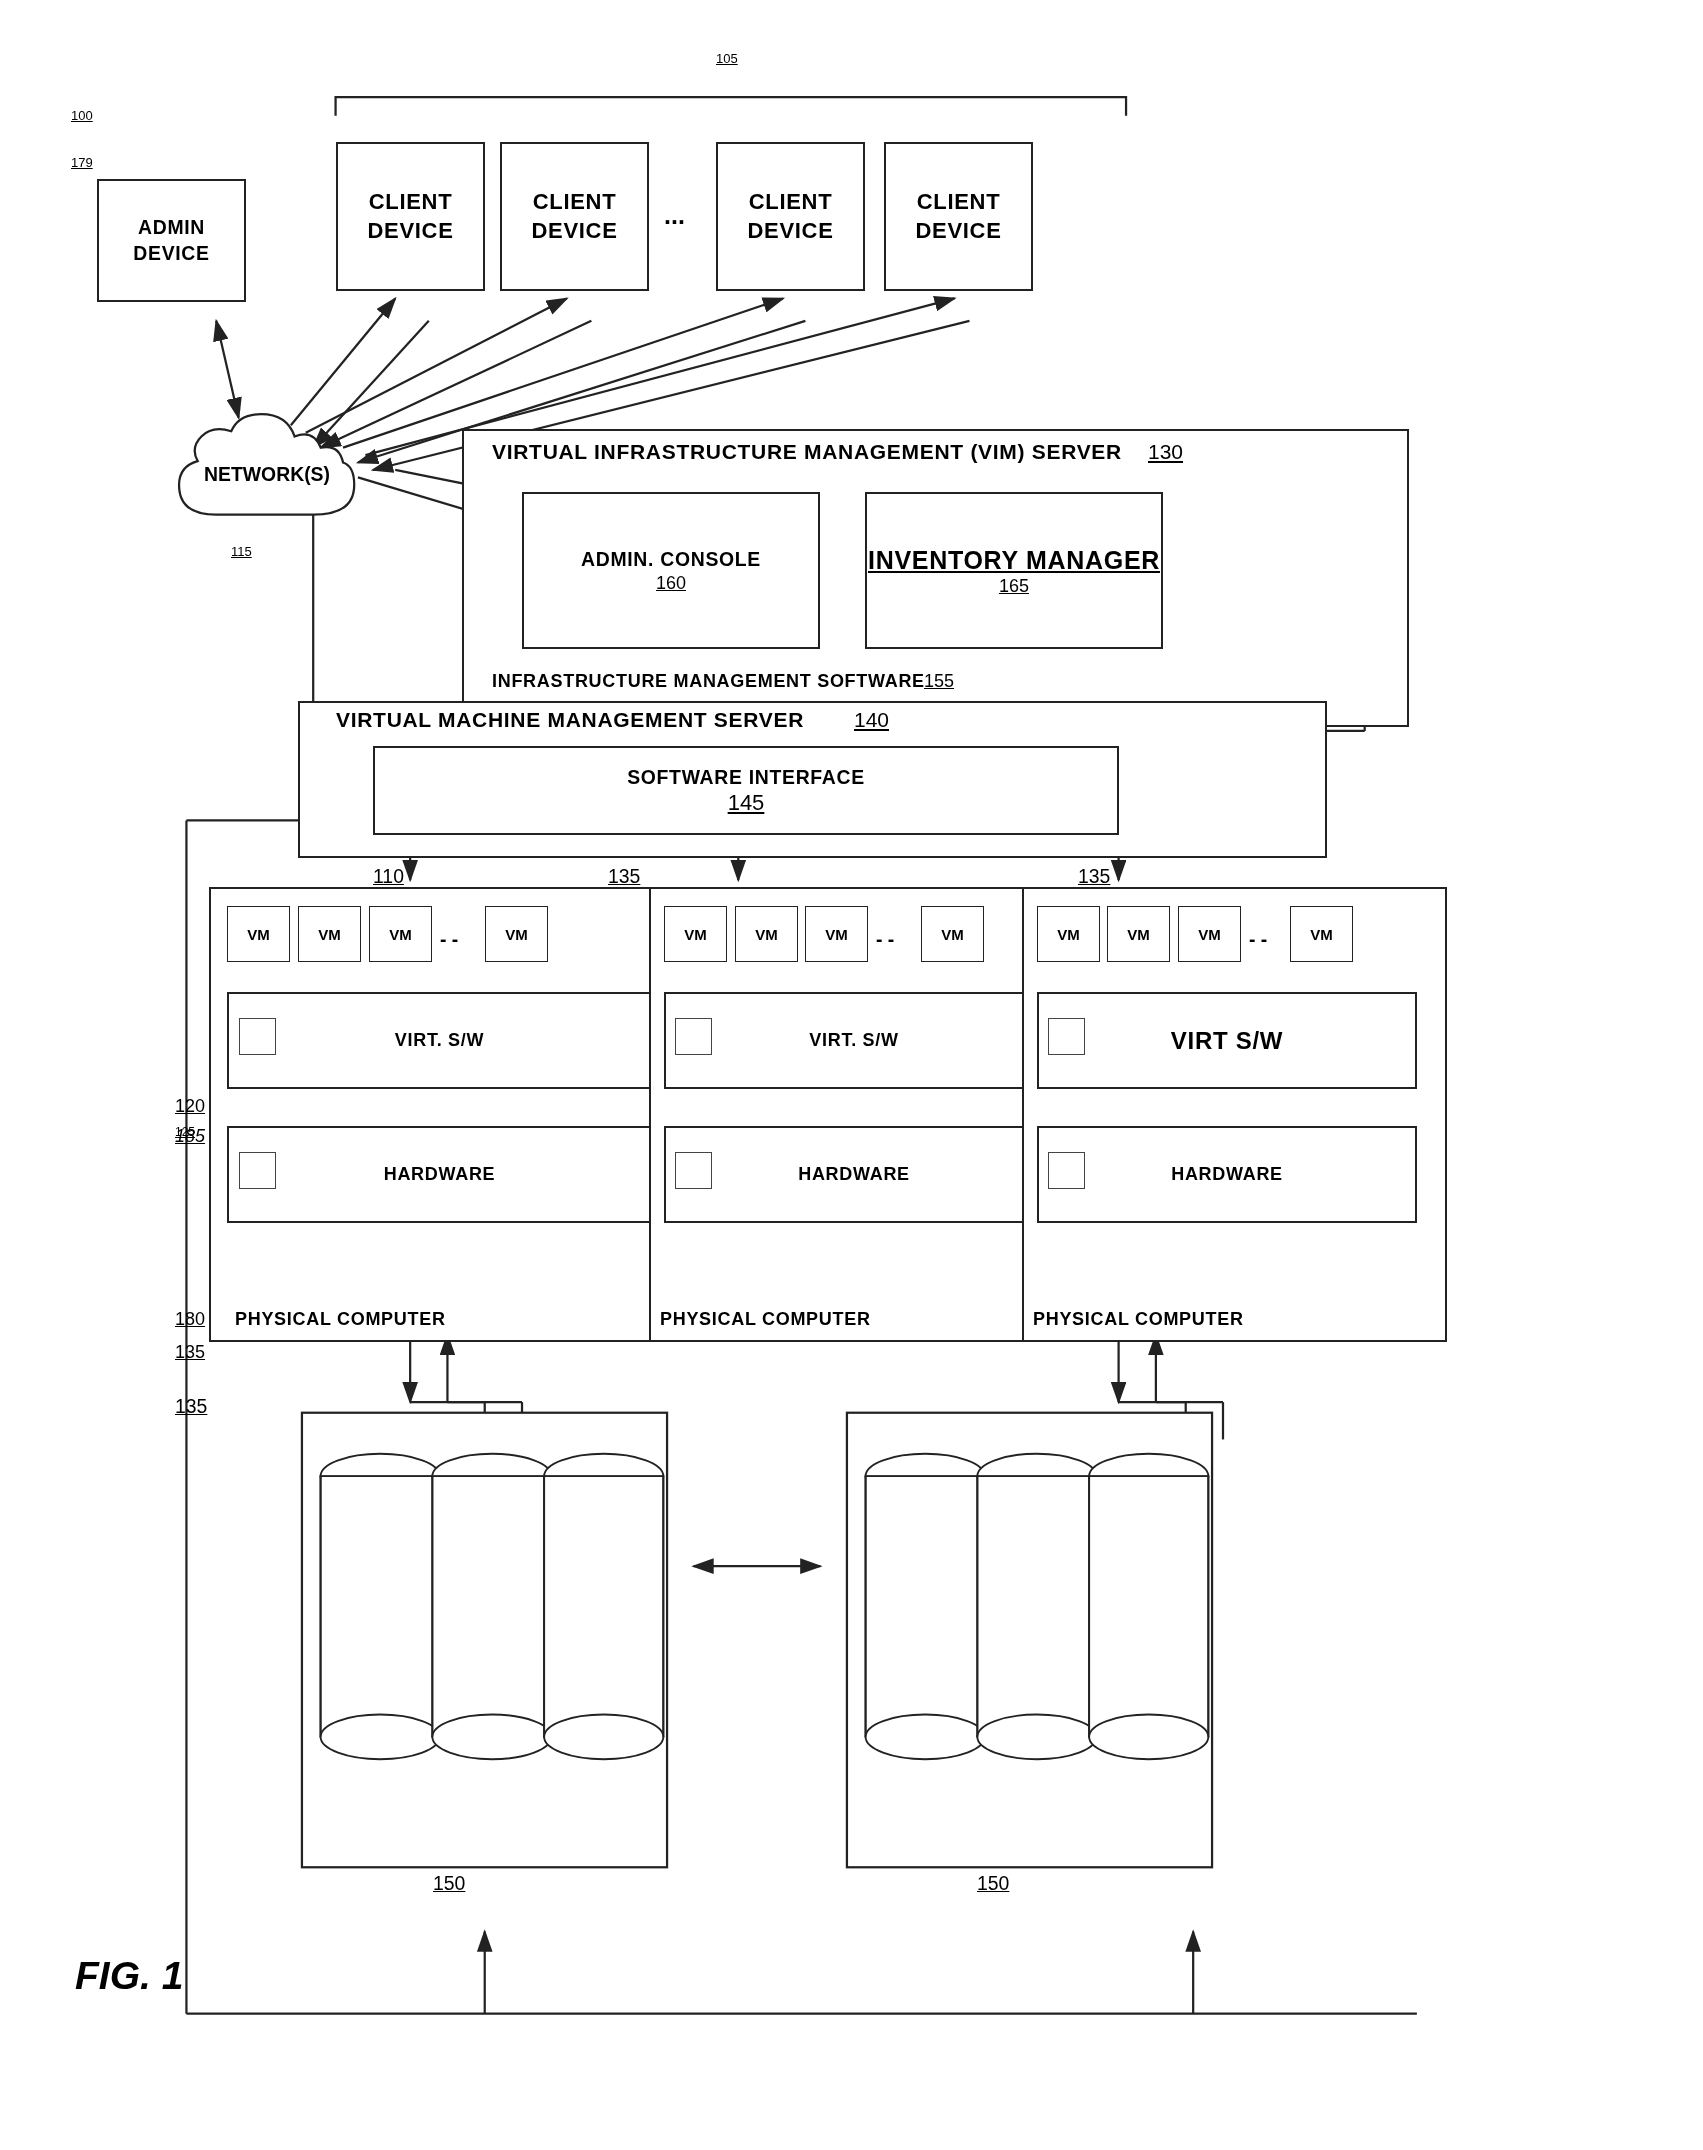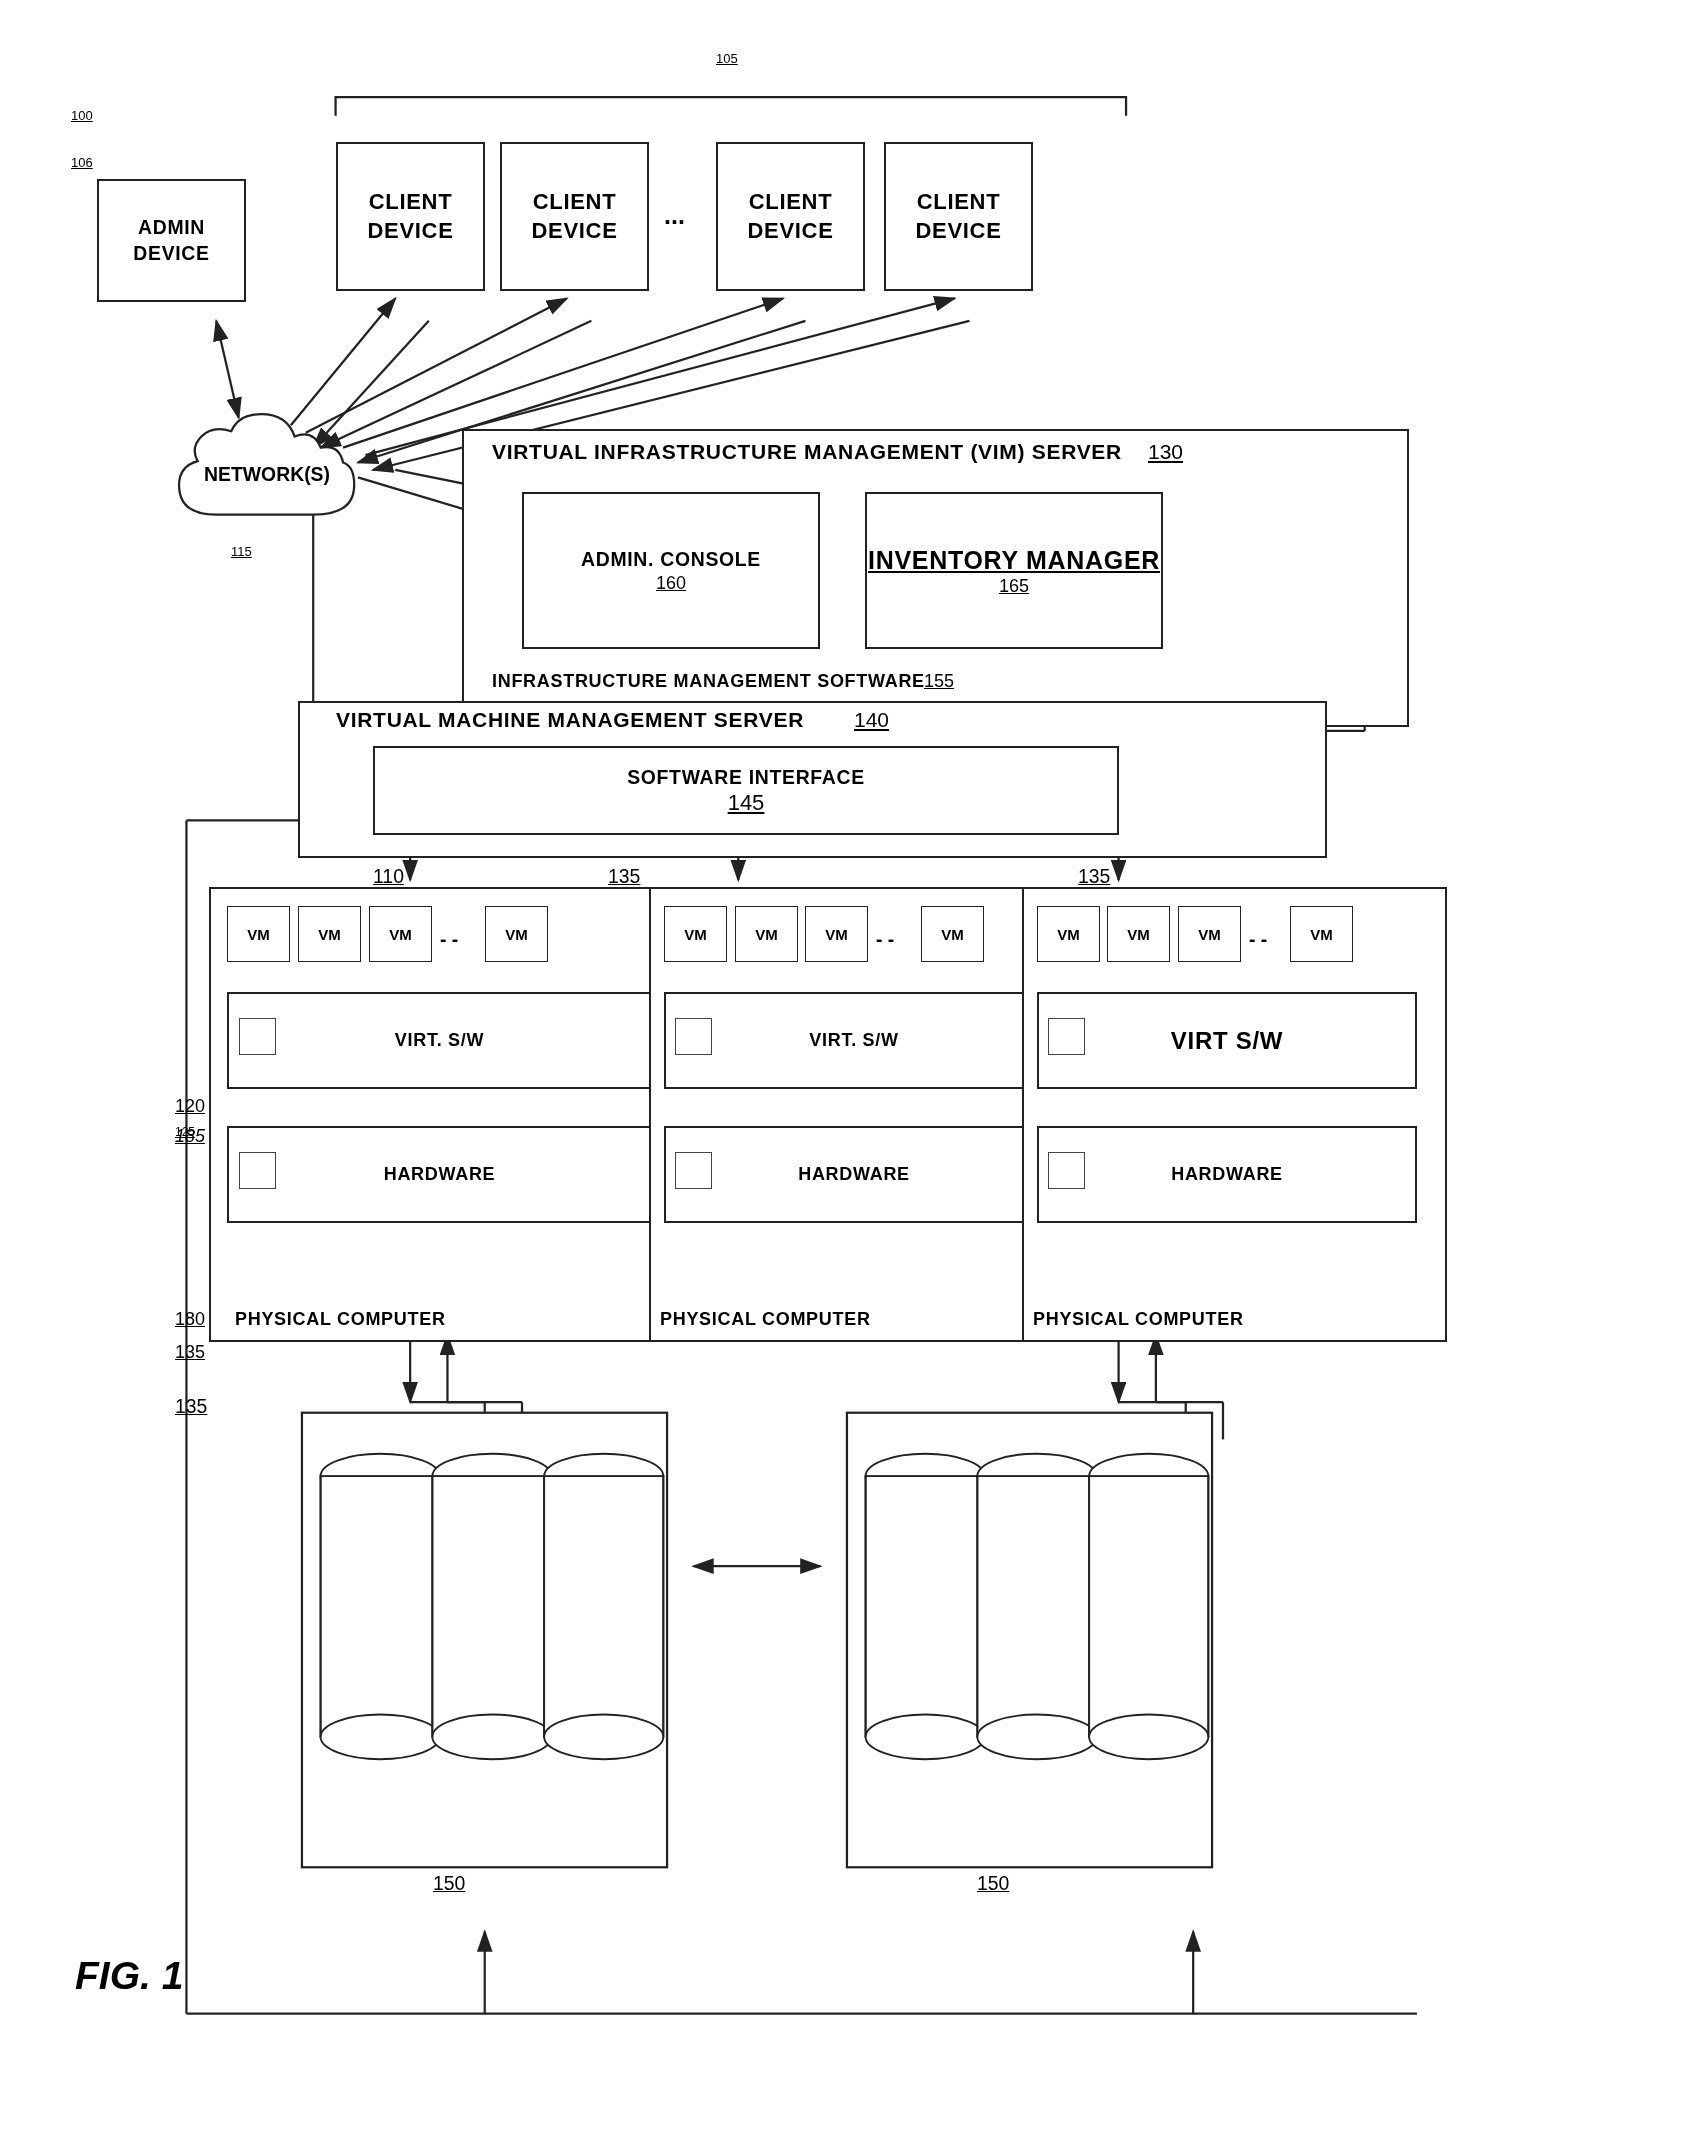--- a/index.html
+++ b/index.html
@@ -175,21 +175,21 @@
     <line x1="480" y1="640" x2="680" y2="700" stroke="#222" stroke-width="3" marker-end="url(#arrowhead)"></line>
 
     <line x1="1720" y1="980" x2="1830" y2="980" stroke="#222" stroke-width="3"></line>
     <line x1="1830" y1="780" x2="1830" y2="980" stroke="#222" stroke-width="3"></line>
     <line x1="1720" y1="780" x2="1830" y2="780" stroke="#222" stroke-width="3" marker-end="url(#arrowhead)"></line>
 
   </svg>
 
   <span class="ref-label" style="left:71px; top:108px;">100</span>
 
-  <span class="ref-label" style="left:71px; top:155px;">106</span>
+  <span class="ref-label" style="left:71px; top:155px;">179</span>
 
   <div class="box" style="left:97px; top:179px; width:149px; height:123px;">
     <span class="box-label" style="white-space:pre-line; font-size:19.4px;">ADMIN
 DEVICE</span>
   </div>
 
   <span class="ref-label" style="left:716px; top:51px;">105</span>
 
   <div class="box" style="left:336px; top:142px; width:149px; height:149px;">
     <span class="box-label" style="white-space:pre-line;">CLIENT

